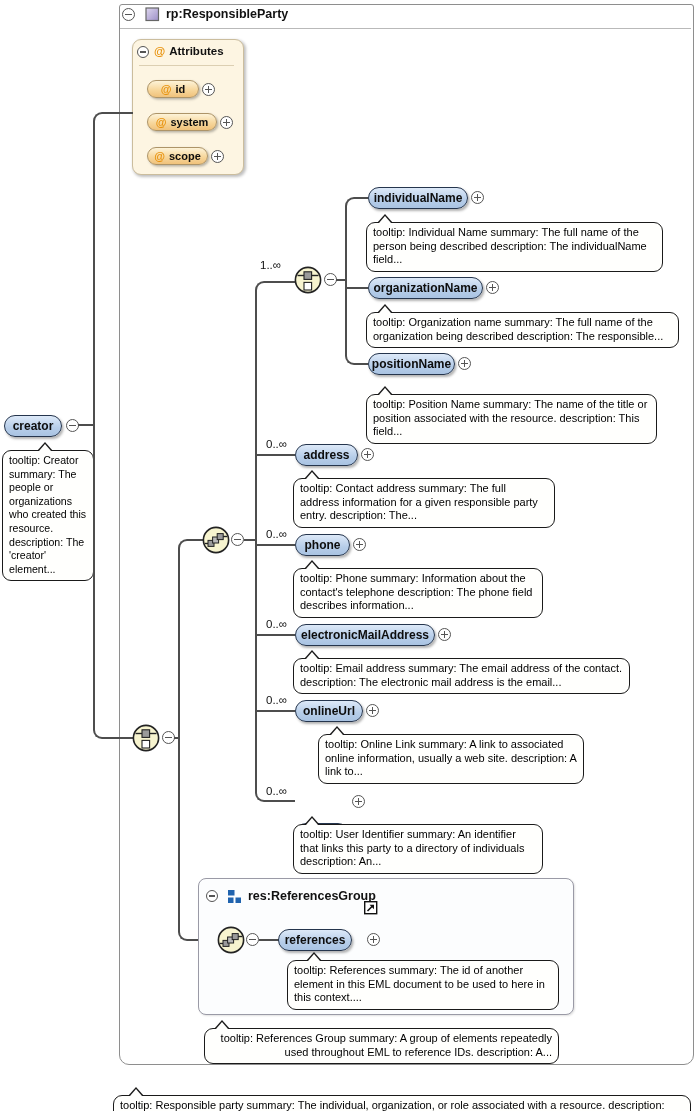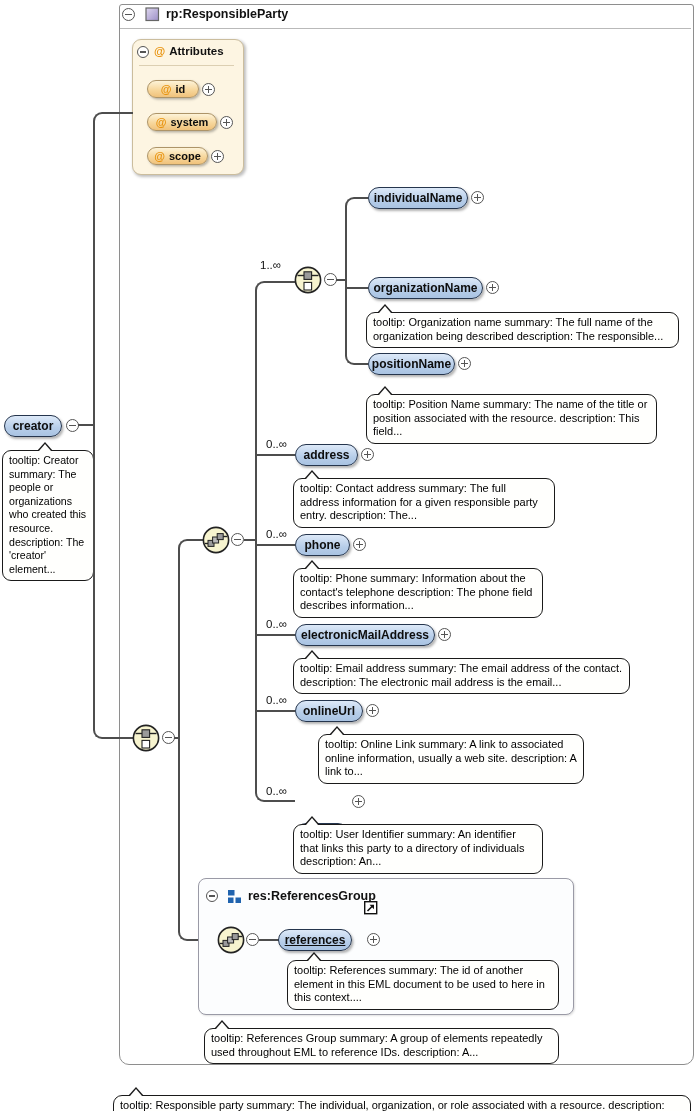--- a/index.html
+++ b/index.html
@@ -133,20 +133,21 @@
     <rect x="10" y="5.8" width="7.6" height="7.6" fill="#9a9a9a" stroke="#222" stroke-width="1.1"></rect>
     <rect x="10" y="16.4" width="7.6" height="7.6" fill="#fff" stroke="#222" stroke-width="1.1"></rect>
   </svg>
   <span class="tgl" style="left:324px;top:273px;"></span>
   <div class="hline" style="left:336px;top:279px;width:10px;"></div>
   <div class="trunk" style="left:345px;top:197px;width:23px;height:168px;"></div>
   <div class="hline" style="left:347px;top:287px;width:21px;"></div>
 
   <div class="pill pill-blue" style="left:368px;top:187px;width:100px;">individualName</div>
   <span class="tgl plus" style="left:471px;top:191px;"></span>
+  <div class="tip" style="left:366px;top:222px;width:297px;--nl:10px;">tooltip: Individual Name summary: The full name of the person being described description: The individualName field...</div>
 
   <div class="pill pill-blue" style="left:368px;top:277px;width:115px;">organizationName</div>
   <span class="tgl plus" style="left:486px;top:281px;"></span>
   <div class="tip" style="left:366px;top:312px;width:313px;--nl:10px;">tooltip: Organization name summary: The full name of the organization being described description: The responsible...</div>
 
   <div class="pill pill-blue" style="left:368px;top:353px;width:87px;">positionName</div>
   <span class="tgl plus" style="left:458px;top:357px;"></span>
   <div class="tip" style="left:366px;top:386px;width:291px;margin-top:8px;--nl:10px;">tooltip: Position Name summary: The name of the title or position associated with the resource. description: This field...</div>
 
   <span class="card" style="left:266px;top:438px;">0..∞</span>
@@ -192,21 +193,21 @@
     <circle cx="14" cy="14" r="12.6" fill="#f7f4cf" stroke="#222" stroke-width="1.6"></circle>
     <line x1="3" y1="17.5" x2="8" y2="17.5" stroke="#222" stroke-width="1.4"></line>
     <line x1="20" y1="10.5" x2="25" y2="10.5" stroke="#222" stroke-width="1.4"></line>
     <rect x="6" y="14.4" width="6" height="6" fill="#9a9a9a" stroke="#222"></rect>
     <rect x="10.6" y="11" width="6" height="6" fill="#b9b9b9" stroke="#222"></rect>
     <rect x="15.2" y="7.6" width="6" height="6" fill="#9a9a9a" stroke="#222"></rect>
   </svg>
   <span class="tgl" style="left:246px;top:933px;"></span>
   <div class="hline" style="left:259px;top:939px;width:31px;"></div>
 
-  <div class="pill pill-blue" style="left:278px;top:929px;width:74px;text-decoration:underline;">references</div>
+  <div class="pill pill-blue" style="left:278px;top:929px;width:74px;">references</div>
   <span class="tgl plus" style="left:367px;top:933px;"></span>
   <div class="tip" style="left:287px;top:960px;width:272px;border-radius:9px;--nl:18px;">tooltip: References summary: The id of another element in this EML document to be used to here in this context....</div>
 
-  <div class="tip" style="left:204px;top:1028px;width:355px;--nl:9px;">tooltip: References Group summary: A group of elements repeatedly used throughout EML to reference IDs. description: A...</div>
+  <div class="tip" style="left:204px;top:1028px;width:355px;text-align:right;--nl:9px;">tooltip: References Group summary: A group of elements repeatedly used throughout EML to reference IDs. description: A...</div>
 
   <div class="tip" style="left:113px;top:1074px;width:578px;margin-top:21px;--nl:14px;">tooltip: Responsible party summary: The individual, organization, or role associated with a resource. description: The...</div>
 
 </div>
 
 </body></html>

